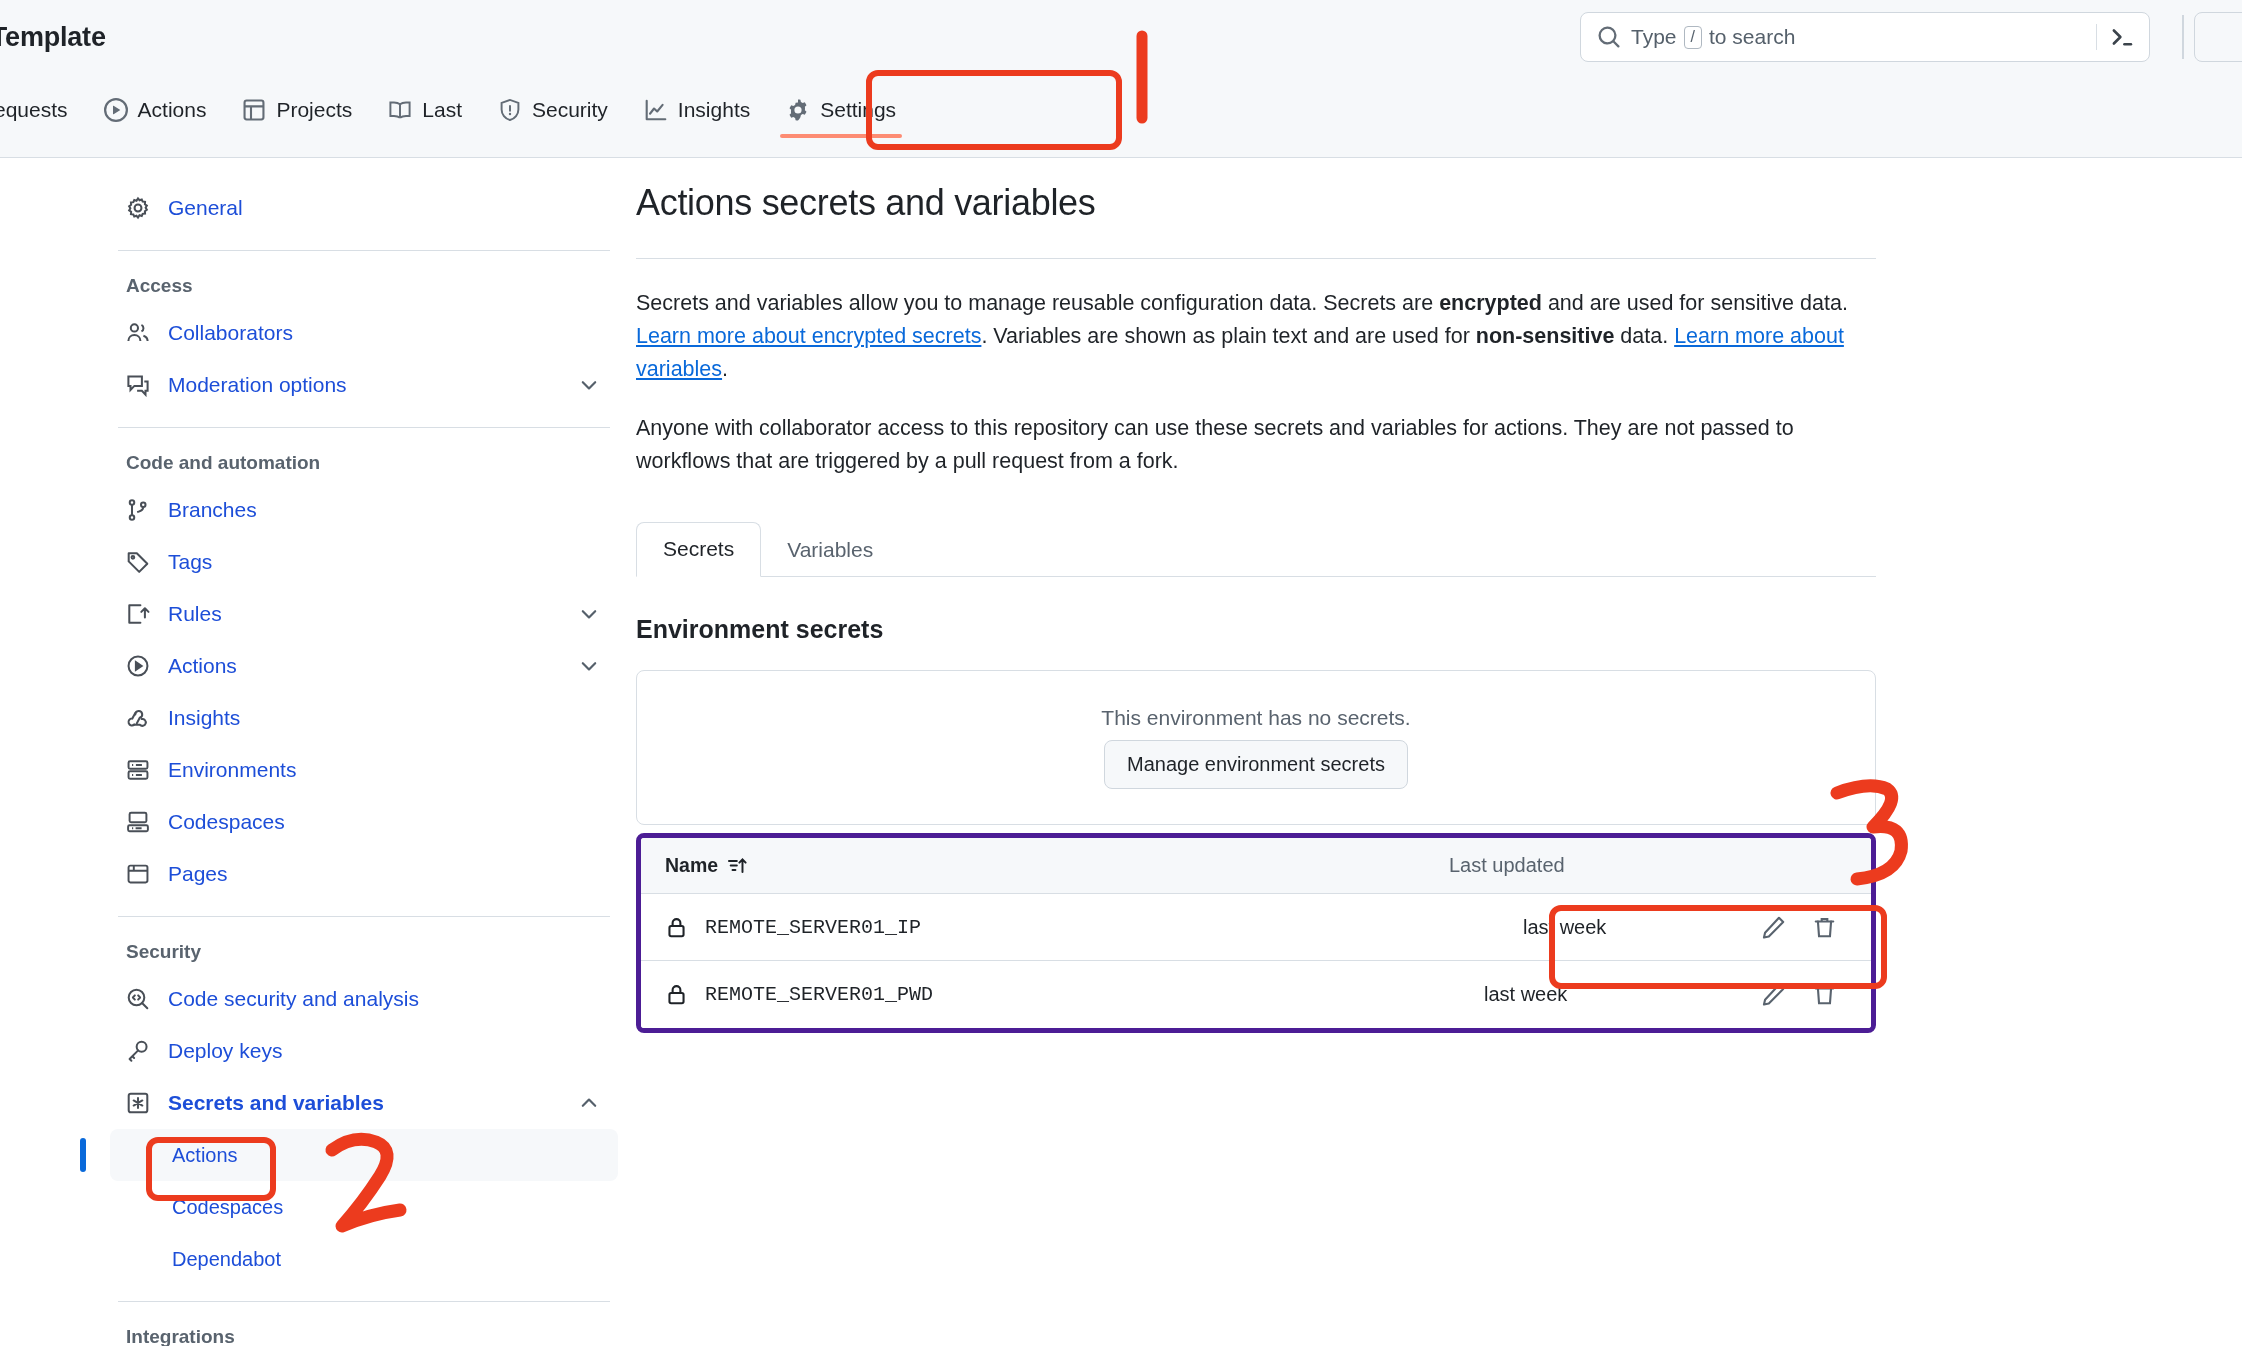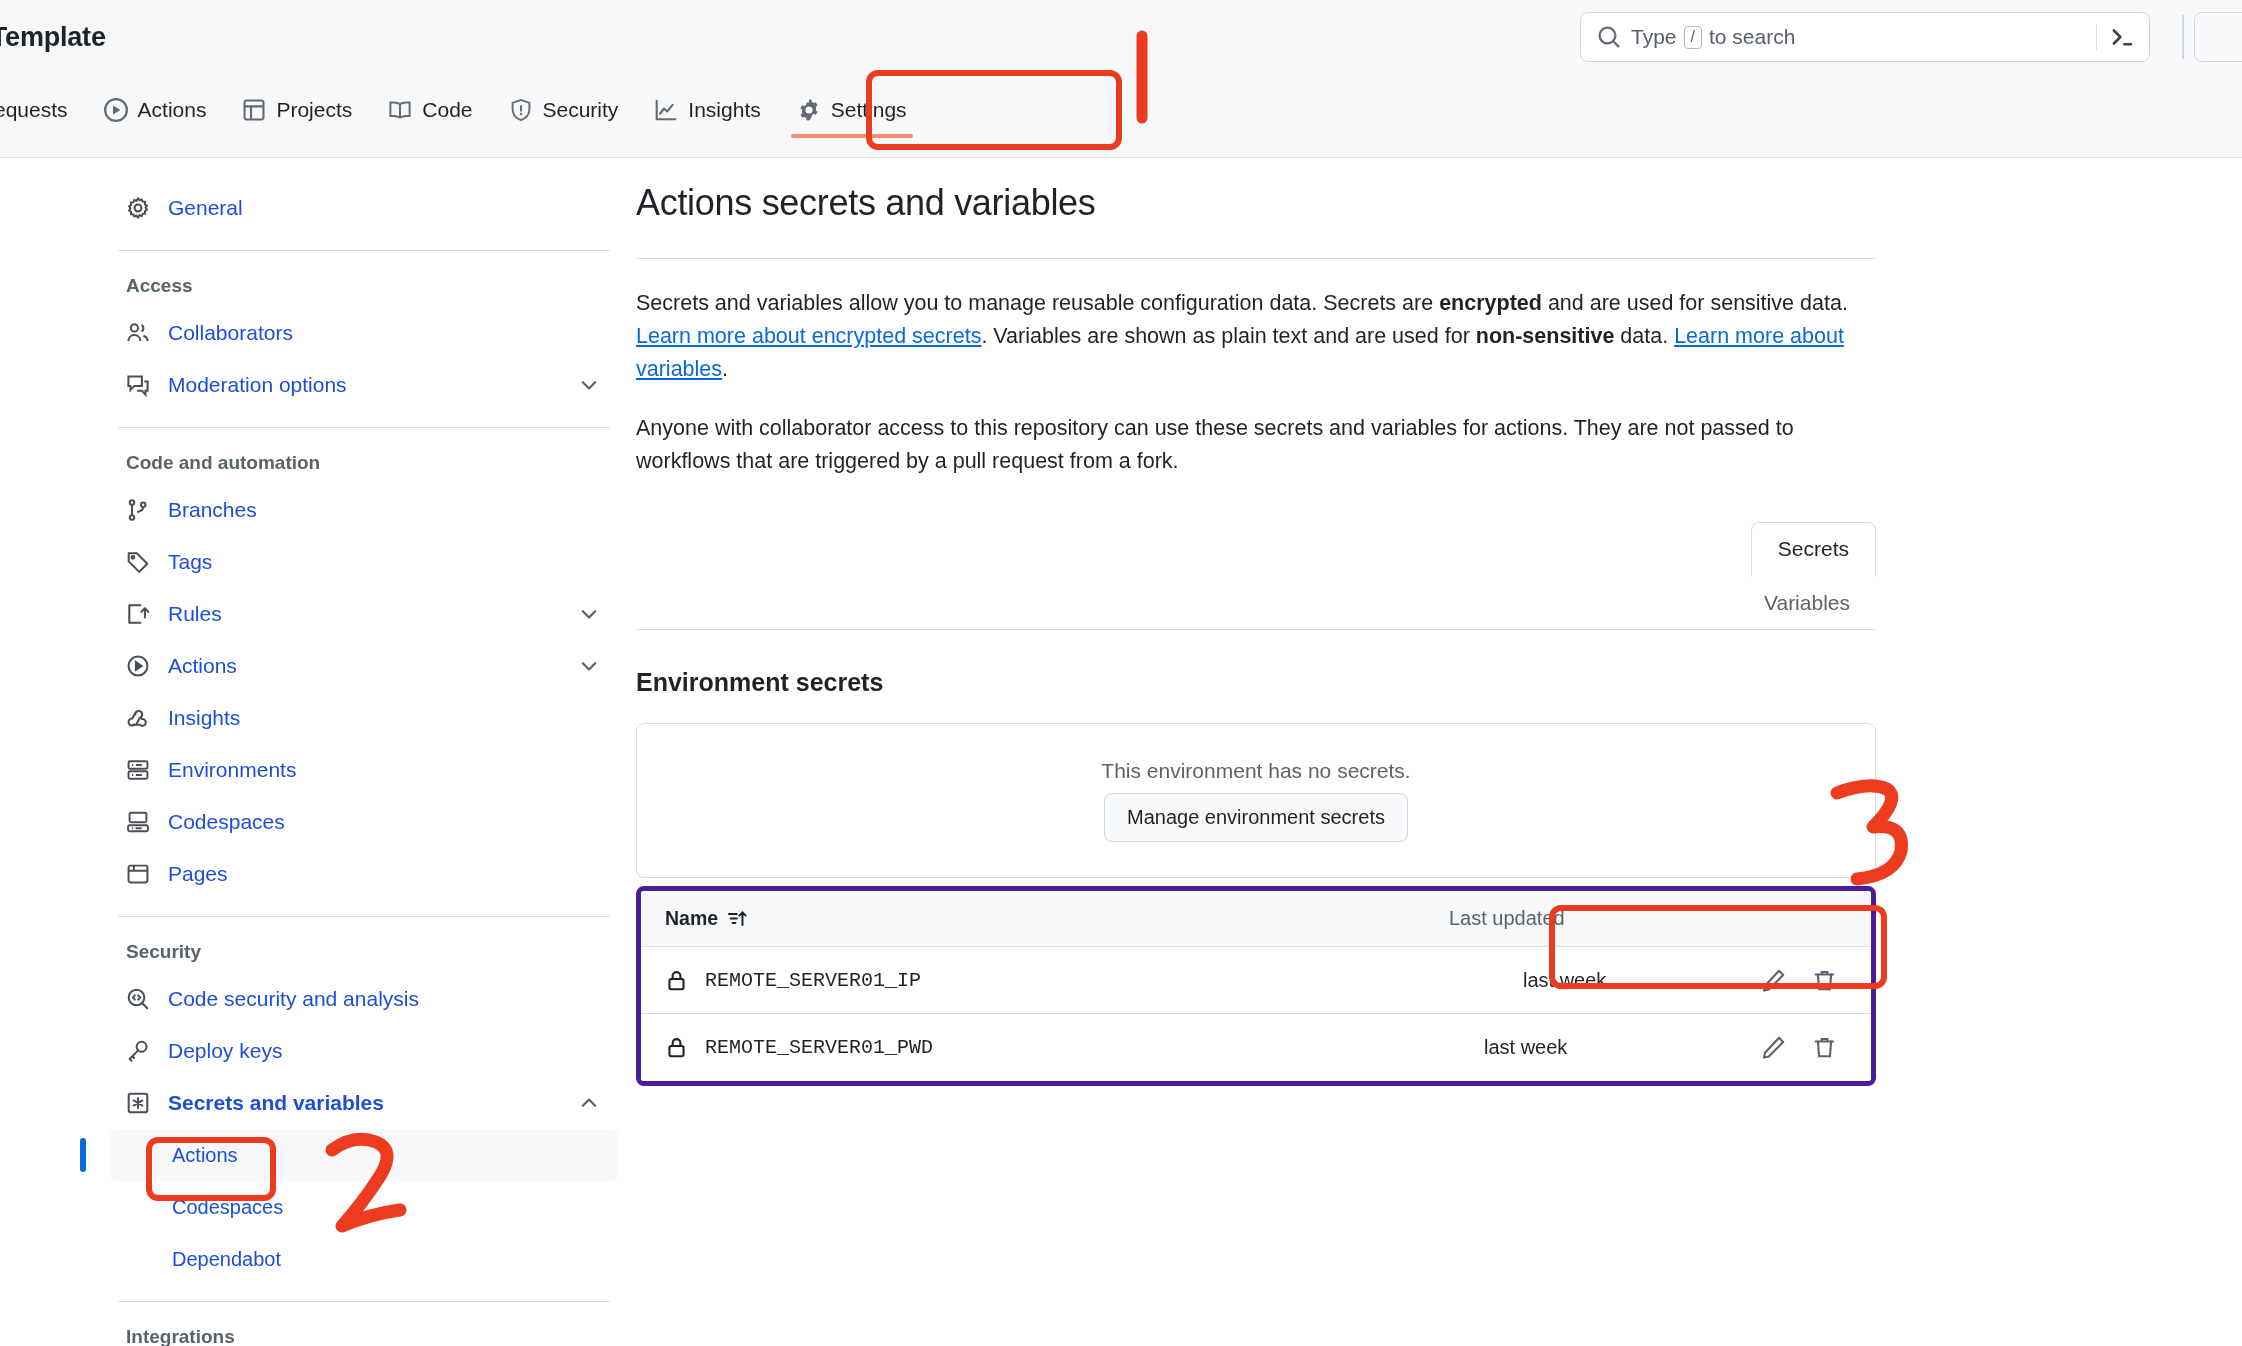--- a/index.html
+++ b/index.html
@@ -94,21 +94,21 @@
   
   .main { position: absolute; left: 636px; top: 182px; width: 1240px; }
   .page-title { font-size: 36px; color: #1f2328; font-weight: 400; letter-spacing: -0.3px; }
   .title-rule { height: 1px; background: #d8dee4; margin-top: 34px; }
   .para { font-size: 21.5px; line-height: 33px; color: #1f2328; margin-top: 28px; }
   .para.second { margin-top: 26px; }
   .para b { font-weight: 700; }
   .para a { color: #0969da; text-decoration: underline; }
 
   
-  .tabs { margin-top: 44px; display: flex; align-items: flex-end; position: relative; flex-direction: column; }
+  .tabs { margin-top: 44px; display: flex; align-items: flex-end; position: relative; }
   .tabs::after {
     content: ""; position: absolute; left: 0; right: 0; bottom: 0;
     height: 1px; background: #d8dee4;
   }
   .tab {
     font-size: 21px; color: #59636e; padding: 14px 26px 15px;
     position: relative; z-index: 2; background: transparent;
   }
   .tab.active {
     color: #1f2328; background: #ffffff;
@@ -213,21 +213,21 @@
             </svg>
         </span>
         <span>Projects</span>
       </div>
       <div class="nav-item">
         <span class="nico">
           <svg viewBox="0 0 16 16" fill="none" stroke="currentColor" stroke-width="1.3">
               <path d="M8 4.2C6.9 3.3 5.6 3 4 3H1.6v9H4c1.6 0 2.9.3 4 1.2M8 4.2C9.1 3.3 10.4 3 12 3h2.4v9H12c-1.6 0-2.9.3-4 1.2M8 4.2v9"></path>
             </svg>
         </span>
-        <span>Code</span>
+        <span>Last</span>
       </div>
       <div class="nav-item">
         <span class="nico">
           <svg viewBox="0 0 16 16" fill="none" stroke="currentColor" stroke-width="1.3">
               <path d="M8 1.3 2.4 3.3v4.3c0 3.3 2.3 6.2 5.6 7.1 3.3-.9 5.6-3.8 5.6-7.1V3.3Z"></path>
               <path d="M8 5.3v3.2" stroke-linecap="round"></path>
               <circle cx="8" cy="10.7" r=".8" fill="currentColor" stroke="none"></circle>
             </svg>
         </span>
         <span>Security</span>

